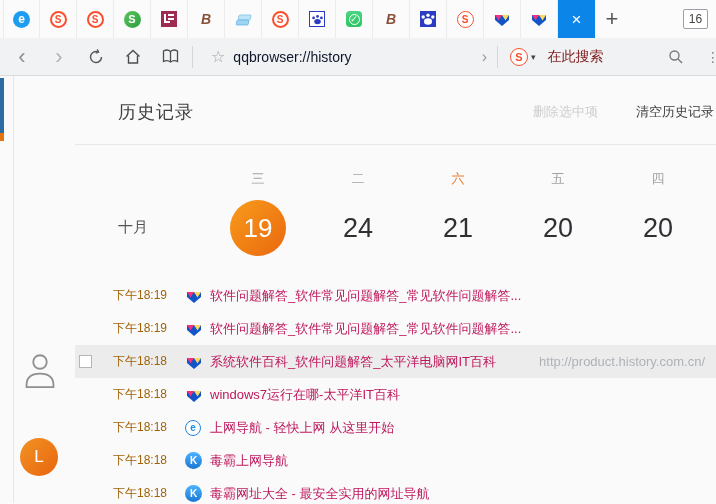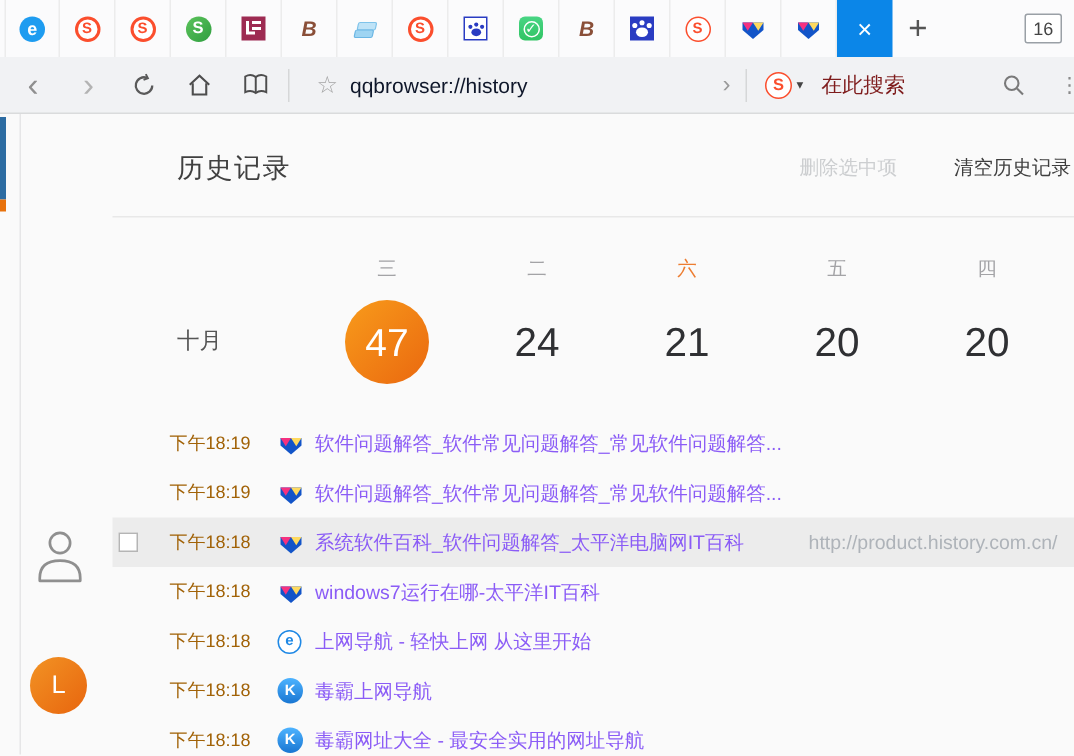--- a/index.html
+++ b/index.html
@@ -86,21 +86,21 @@
              background:linear-gradient(135deg,#f89b1b,#ea680f); color:#fff;
              display:flex; align-items:center; justify-content:center; font-size:26px; }
 
   
   .hist-list { margin-top:23px; }
   .hist-row { position:relative; height:33px; display:flex; align-items:center; cursor:pointer; }
   .hist-row.highlight { background:#ececec; }
   .hist-check { position:absolute; left:4px; width:13px; height:13px; border:1px solid #b5b5b5; background:#fff; cursor:pointer; }
   .hist-time { position:absolute; left:38px; font-size:12px; color:#a16207; white-space:nowrap; }
   .hist-fav { position:absolute; left:110px; }
-  .hist-title { position:absolute; left:135px; font-size:13px; color:#8b5cf6; white-space:nowrap; }
+  .hist-title { position:absolute; left:135px; font-size:13px; color:#be185d; white-space:nowrap; }
   .hist-url { position:absolute; right:11px; font-size:13px; color:#aeb3b9; white-space:nowrap; }
 </style>
 </head>
 <body>
 
 <div class="tabbar">
   <div class="tab">
     <span class="fav fav-circle fav-e-fill">e</span>
   </div>
   <div class="tab">
@@ -274,21 +274,21 @@
         <span class="act-clear">清空历史记录</span>
       </div>
     </div>
     <hr class="header-sep">
 
     <div class="calendar">
       <div class="cal-month">十月</div>
       <div class="cal-day selected">
         <div class="cal-weekday">三</div>
         <div class="cal-num">
-            <span class="cal-num-inner">47</span>
+            <span class="cal-num-inner">19</span>
           </div>
       </div>
       <div class="cal-day">
         <div class="cal-weekday">二</div>
         <div class="cal-num">
             <span>24</span>
           </div>
       </div>
       <div class="cal-day">
         <div class="cal-weekday weekend">六</div>

